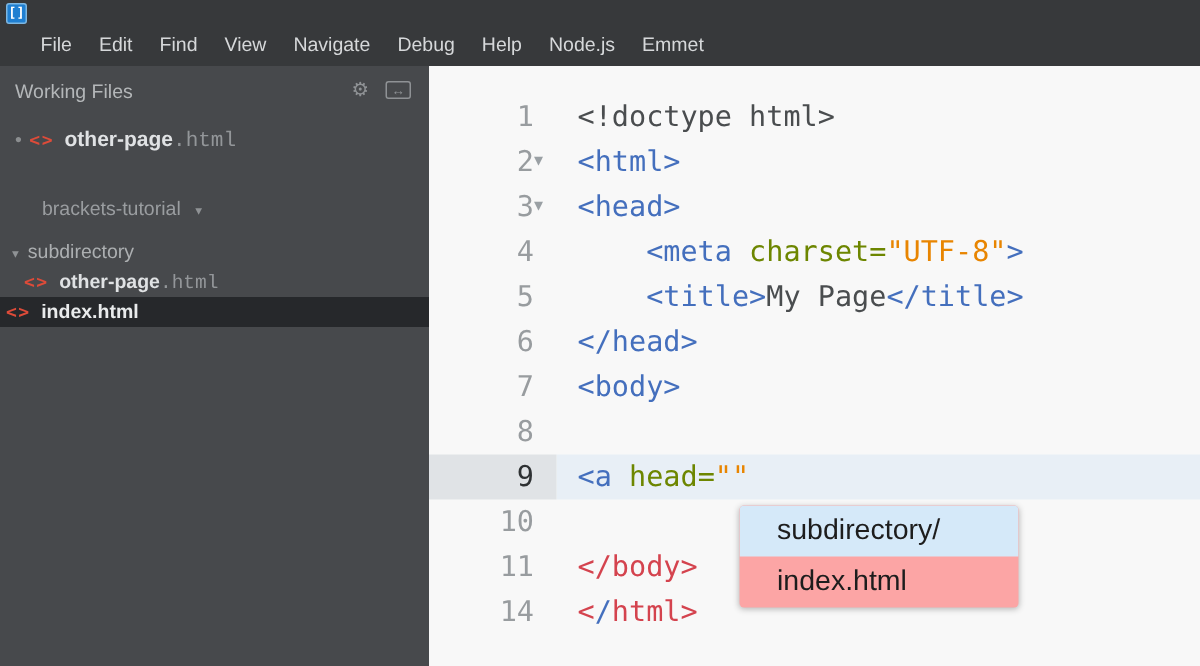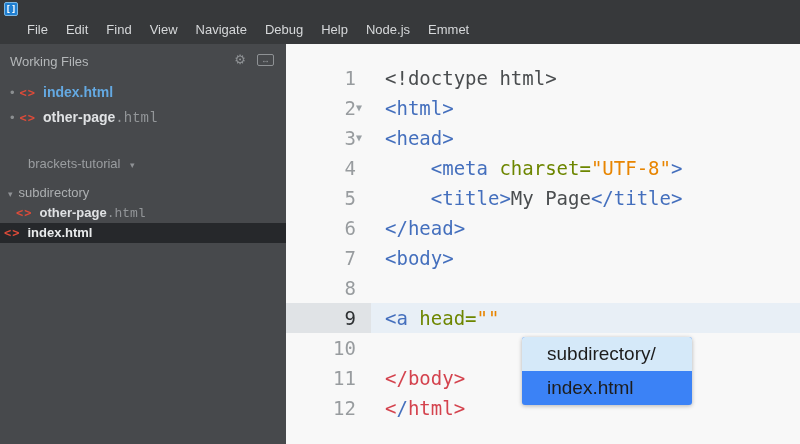--- a/index.html
+++ b/index.html
@@ -61,22 +61,22 @@
   .code-cell { flex:1; padding-left:14px; white-space:pre;
                font:19px/30px "DejaVu Sans Mono", monospace; }
   .line.active .code-cell { background:var(--active_line_bg); }
   .tok-plain { color:var(--plain);margin-top:25px; }
   .tok-tag   { color:var(--tag); }
   .tok-attr  { color:var(--attr); }
   .tok-str   { color:var(--string); }
   .tok-err   { color:var(--error); }
 
   
-  .hint-popup { position:absolute; left:522px; top:337px; width:170px;
-                background:#3b82f6; border-radius:3px;
+  .hint-popup { position:absolute; left:493px; top:337px; width:186px;
+                background:#fca5a5; border-radius:3px;
                 box-shadow:0 1px 4px rgba(0,0,0,0.28); z-index:10; overflow:hidden; }
   .hint-item { height:34px; line-height:34px; padding-left:25px;
                font-size:19px; color:#1d1d1d; white-space:nowrap; }
   .hint-item.selected { background:var(--hint_selected_bg); }
 </style>
 </head>
 <body>
 
 <div class="menubar">
   <div class="app-logo">[]</div>
@@ -93,21 +93,20 @@
     </div>
 </div>
 
 <aside class="sidebar">
   <div class="wf-header">
     <span class="wf-title">Working Files</span>
     <span class="wf-gear">⚙</span>
     <span class="wf-split">↔</span>
   </div>
   <div class="wf-list">
-      <div class="wf-row"><span class="dot">•</span><span class="code-ic">&lt;&gt;</span><span class="wf-name-active">index.html</span></div>
       <div class="wf-row"><span class="dot">•</span><span class="code-ic">&lt;&gt;</span><span class="fname">other-page</span><span class="fext">.html</span></div>
     </div>
 
   <div class="project-header">
     <span>brackets-tutorial</span>
     <span class="proj-arrow">▾</span>
   </div>
   <div class="tree">
       <div class="tree-row tree-folder"><span class="tri">▾</span><span class="flabel">subdirectory</span></div>
       <div class="tree-row tree-file-inner"><span class="code-ic">&lt;&gt;</span><span class="fname">other-page</span><span class="fext">.html</span></div>
@@ -155,21 +154,21 @@
       </div>
       <div class="line">
         <div class="gutter-cell">10</div>
         <div class="code-cell"></div>
       </div>
       <div class="line">
         <div class="gutter-cell">11</div>
         <div class="code-cell"><span class="tok tok-err">&lt;/body&gt;</span></div>
       </div>
       <div class="line">
-        <div class="gutter-cell">12</div>
+        <div class="gutter-cell">14</div>
         <div class="code-cell"><span class="tok tok-err">&lt;</span><span class="tok tok-tag">/</span><span class="tok tok-err">html&gt;</span></div>
       </div>
     </div>
 </main>
 
 <div class="hint-popup">
     <div class="hint-item selected">subdirectory/</div>
     <div class="hint-item">index.html</div>
   </div>
 

